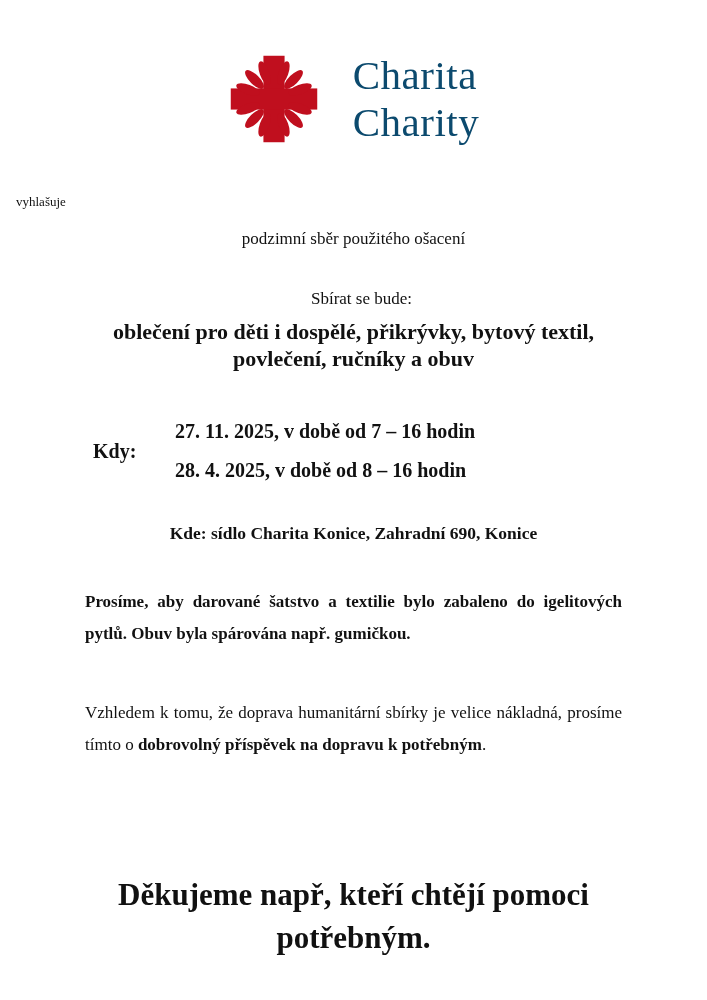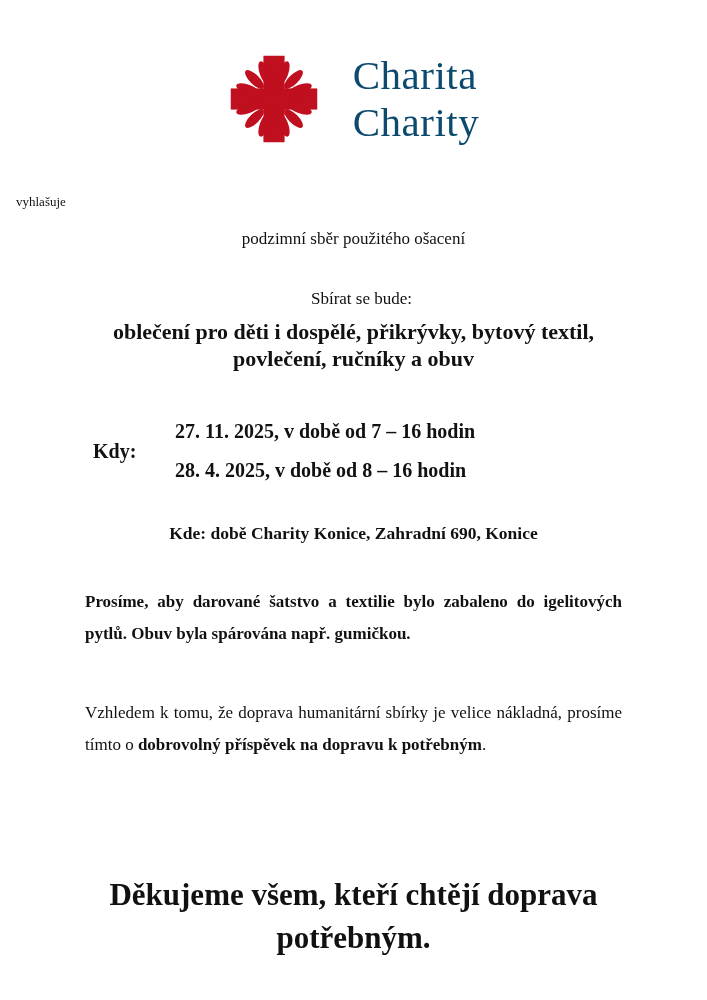--- a/index.html
+++ b/index.html
@@ -157,21 +157,21 @@
   <p class="collect-items">oblečení pro děti i dospělé, přikrývky, bytový textil, povlečení, ručníky a obuv</p>
 
   <div class="when-block">
     <div class="when-label">Kdy:</div>
     <div class="when-dates">
       <div class="when-date">27. 11. 2025, v době od 7 – 16 hodin</div>
       <div class="when-date">28. 4. 2025, v době od 8 – 16 hodin</div>
     </div>
   </div>
 
-  <p class="where-line">Kde: době Charity Konice, Zahradní 690, Konice</p>
+  <p class="where-line">Kde: sídlo Charita Konice, Zahradní 690, Konice</p>
 
   <p class="para para-packing">Prosíme, aby darované šatstvo a textilie bylo zabaleno do igelitových pytlů. Obuv byla spárována např. gumičkou.</p>
 
   <p class="para para-donation"><span>Vzhledem k tomu, že doprava humanitární sbírky je velice nákladná, prosíme tímto o </span><span class="bold-span">dobrovolný příspěvek na dopravu k potřebným</span><span>.</span></p>
 
-  <p class="thanks">Děkujeme všem, kteří chtějí doprava potřebným.</p>
+  <p class="thanks">Děkujeme např, kteří chtějí pomoci potřebným.</p>
 
 </div>
 
 </body></html>

